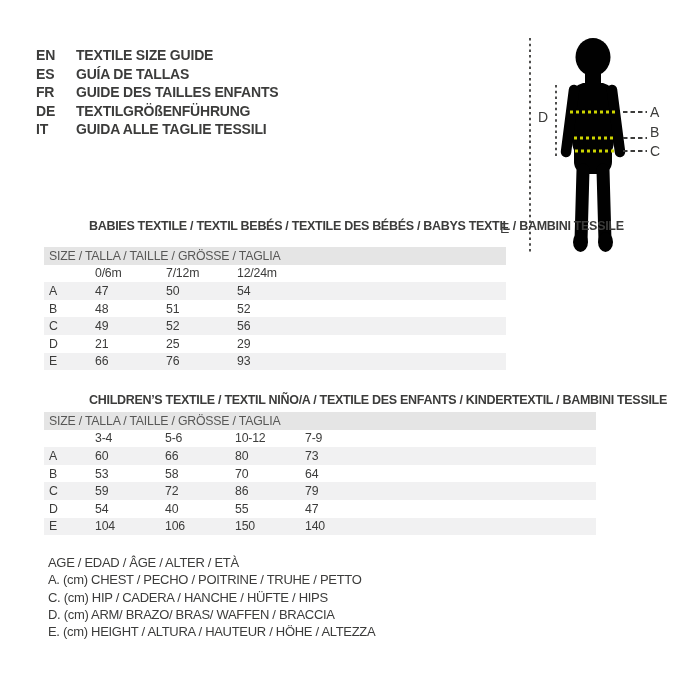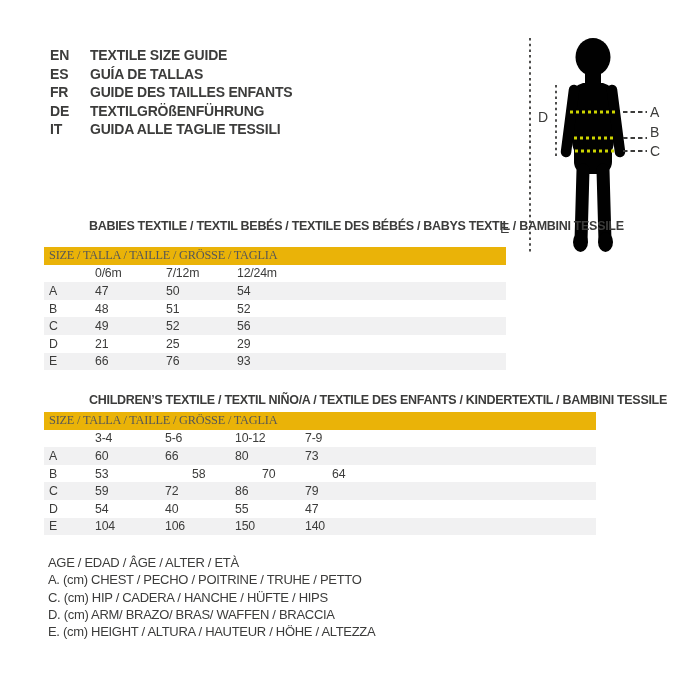--- a/index.html
+++ b/index.html
@@ -1,37 +1,37 @@
 <!DOCTYPE html>
 <html><head>
 <meta charset="utf-8">
 <style>
   html,body{margin:0;padding:0;background:#fff;}
   #page{
     position:relative;width:700px;height:700px;background:#ffffff;overflow:hidden;
     font-family:"Liberation Sans",sans-serif;color:#3c3c3b;
   }
   
-  .lang-block{position:absolute;left:50px;top:46px;font-size:14px;font-weight:700;letter-spacing:-0.2px;}
+  .lang-block{position:absolute;left:36px;top:46px;font-size:14px;font-weight:700;letter-spacing:-0.2px;}
   .lang-row{display:flex;height:18.6px;line-height:18.6px;}
   .lang-code{width:40px;}
   .lang-title{white-space:nowrap;}
   
   .figure{position:absolute;left:495px;top:30px;}
   .dash-v{stroke:#3c3c3b;stroke-width:1.8;stroke-dasharray:2.5 3.2;fill:none;}
   .dash-h{stroke:#3c3c3b;stroke-width:2;stroke-dasharray:4.5 3;fill:none;}
   .dot-y{stroke:#cdd500;stroke-width:3;stroke-dasharray:3 3;fill:none;}
   .mlabel{font-family:"Liberation Sans",sans-serif;font-size:14px;fill:#3c3c3b;letter-spacing:-0.2px;}
   
   .section-title{position:absolute;font-size:12.5px;font-weight:700;letter-spacing:-0.3px;white-space:nowrap;padding-left:41px;}
   
   .size-table{position:absolute;font-size:12.3px;letter-spacing:-0.2px;}
   .t-row{display:flex;align-items:center;height:17.6px;}
   .t-row.alt{background:#f1f1f2;}
-  .t-row.head{background:#eab308;color:#575756;font-family:Liberation Serif, serif;}
+  .t-row.head{background:#e5e5e5;color:#575756;}
   .t-head-label{padding-left:5px;white-space:nowrap;}
   .cell-label{width:51px;padding-left:5px;box-sizing:border-box;flex:none;}
   .cell{flex:none;}
   
   .legend{position:absolute;left:48px;top:554px;font-size:13px;line-height:17.3px;letter-spacing:-0.3px;}
   .legend div{white-space:nowrap;}
 </style>
 </head>
 <body>
 
@@ -150,21 +150,21 @@
       <div class="t-row alt">
         <span class="cell-label">A</span>
         <span class="cell" style="width: 70px;">60</span>
         <span class="cell" style="width: 70px;">66</span>
         <span class="cell" style="width: 70px;">80</span>
         <span class="cell" style="width: 70px;">73</span>
       </div>
       <div class="t-row">
         <span class="cell-label">B</span>
         <span class="cell" style="width: 70px;">53</span>
-        <span class="cell" style="width: 70px; margin-left: 27px;">58</span>
+        <span class="cell" style="width: 70px;">58</span>
         <span class="cell" style="width: 70px;">70</span>
         <span class="cell" style="width: 70px;">64</span>
       </div>
       <div class="t-row alt">
         <span class="cell-label">C</span>
         <span class="cell" style="width: 70px;">59</span>
         <span class="cell" style="width: 70px;">72</span>
         <span class="cell" style="width: 70px;">86</span>
         <span class="cell" style="width: 70px;">79</span>
       </div>

